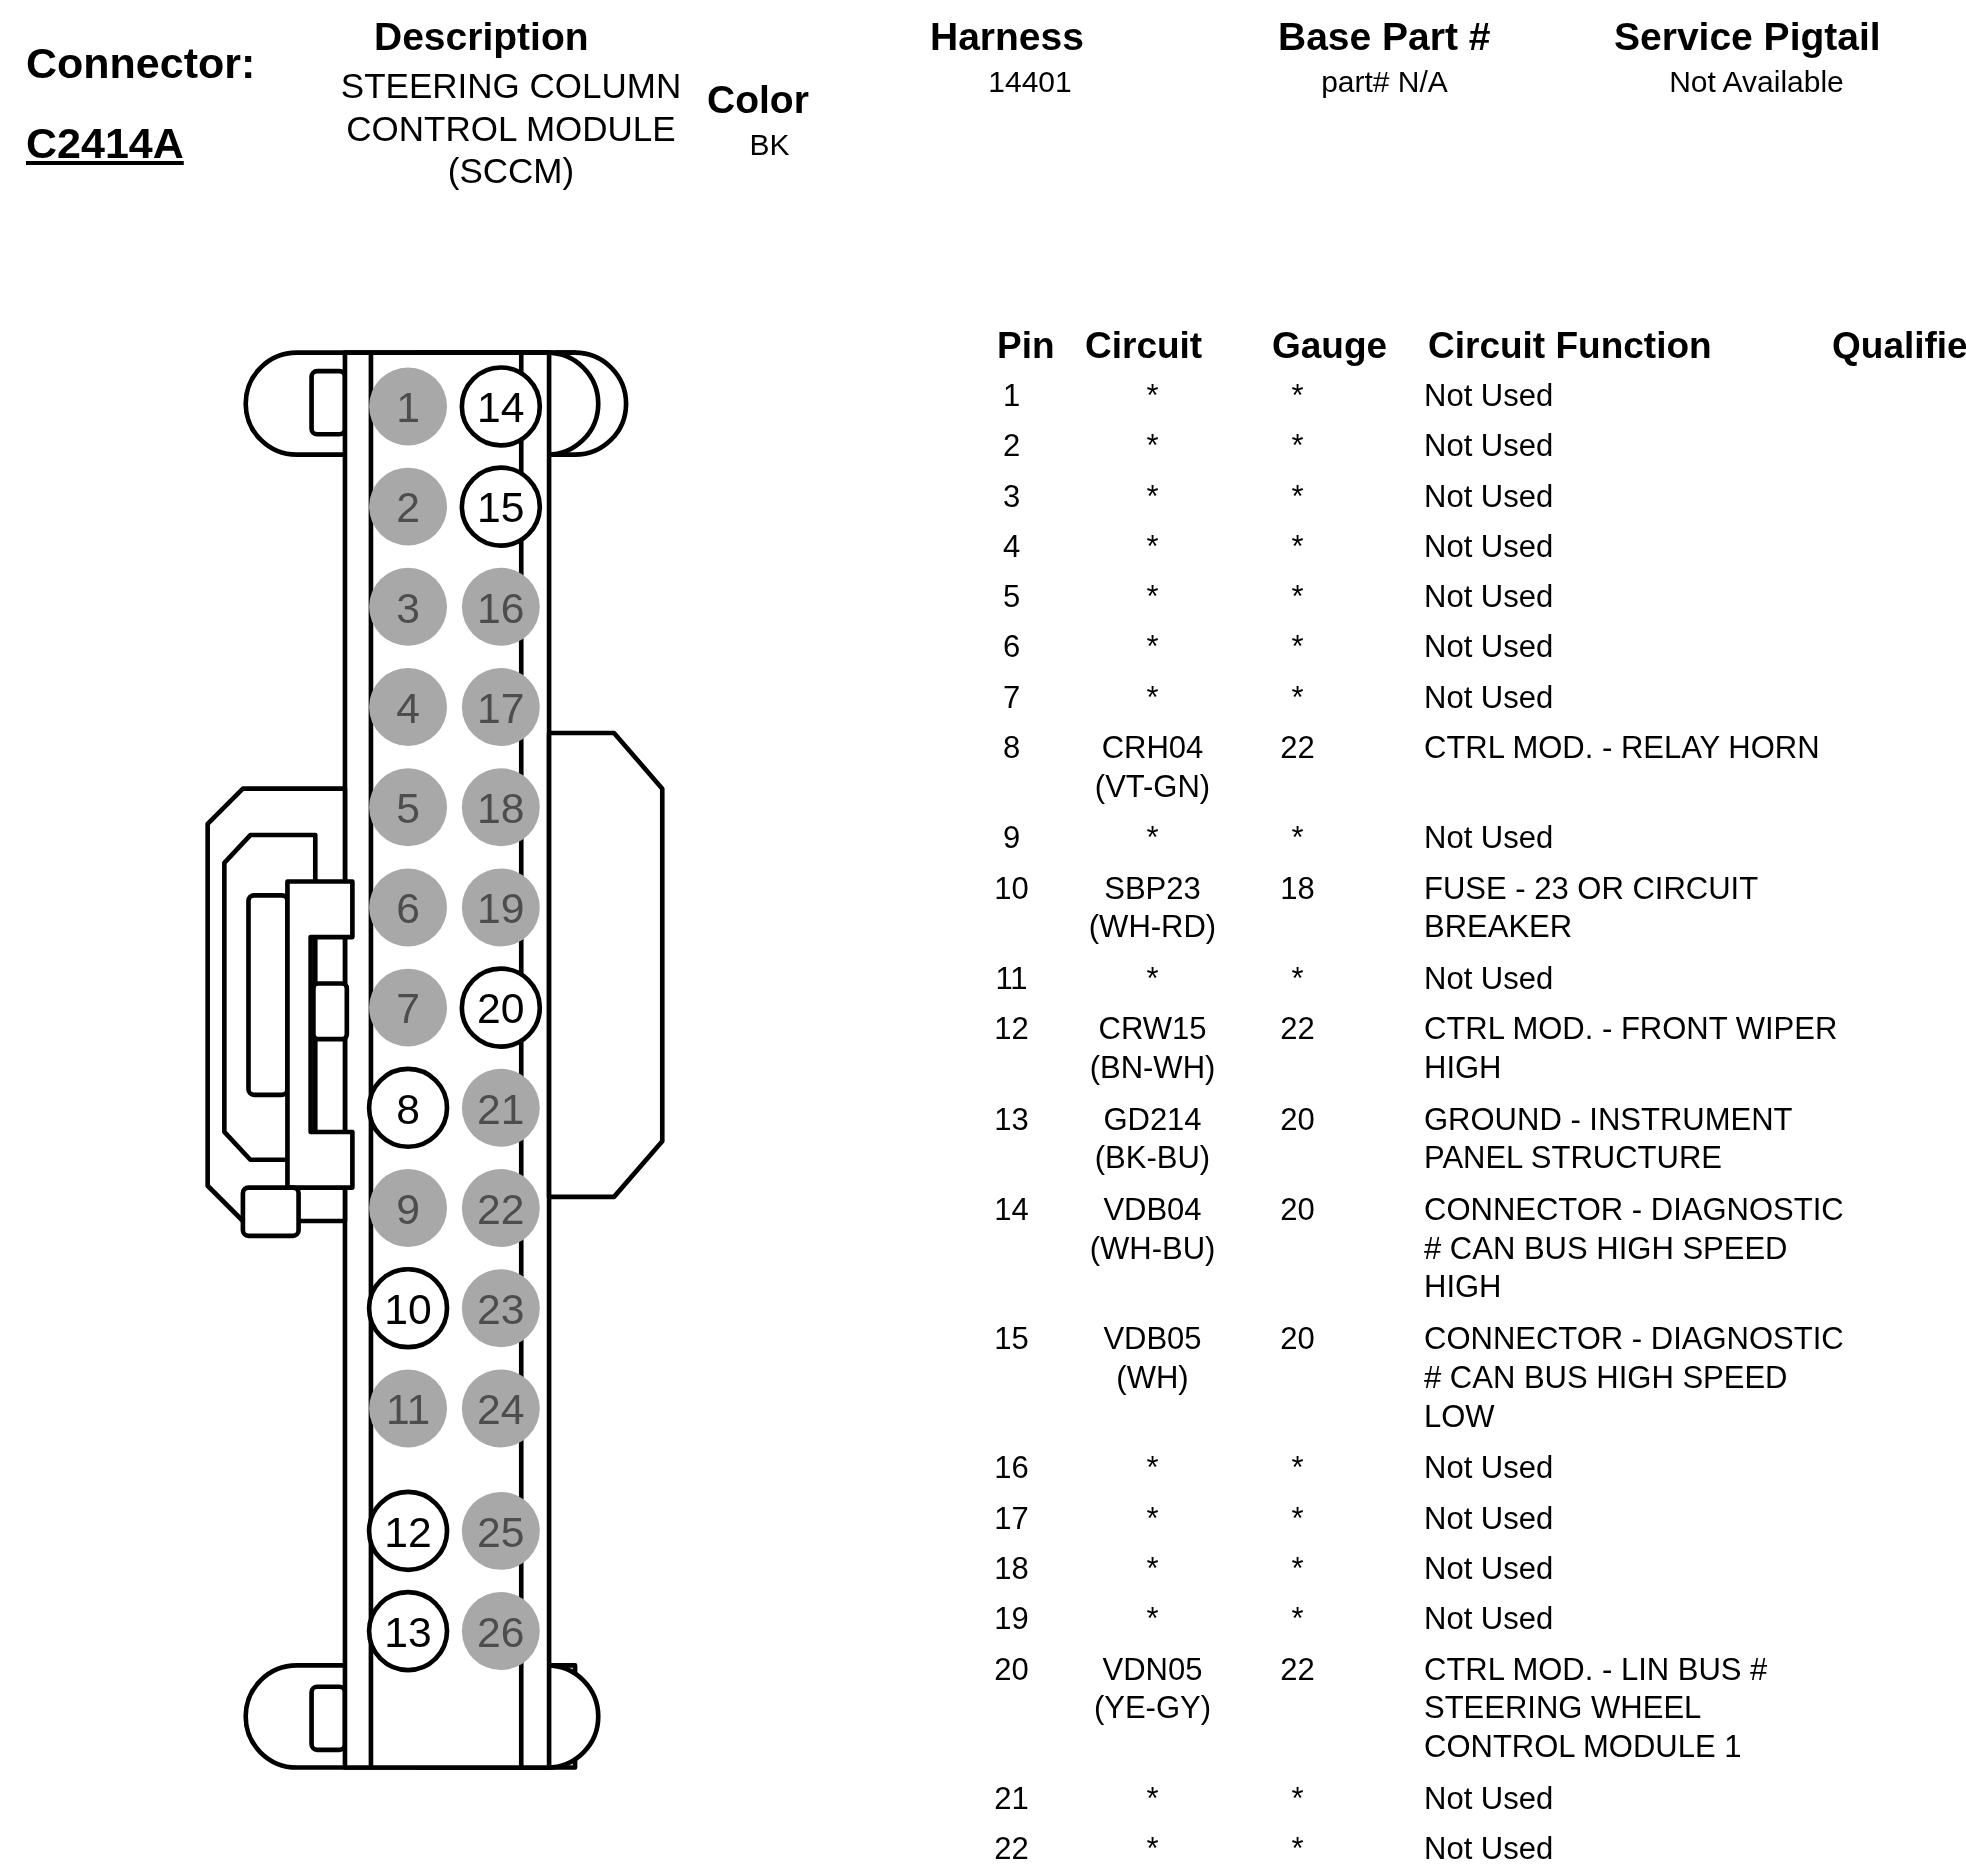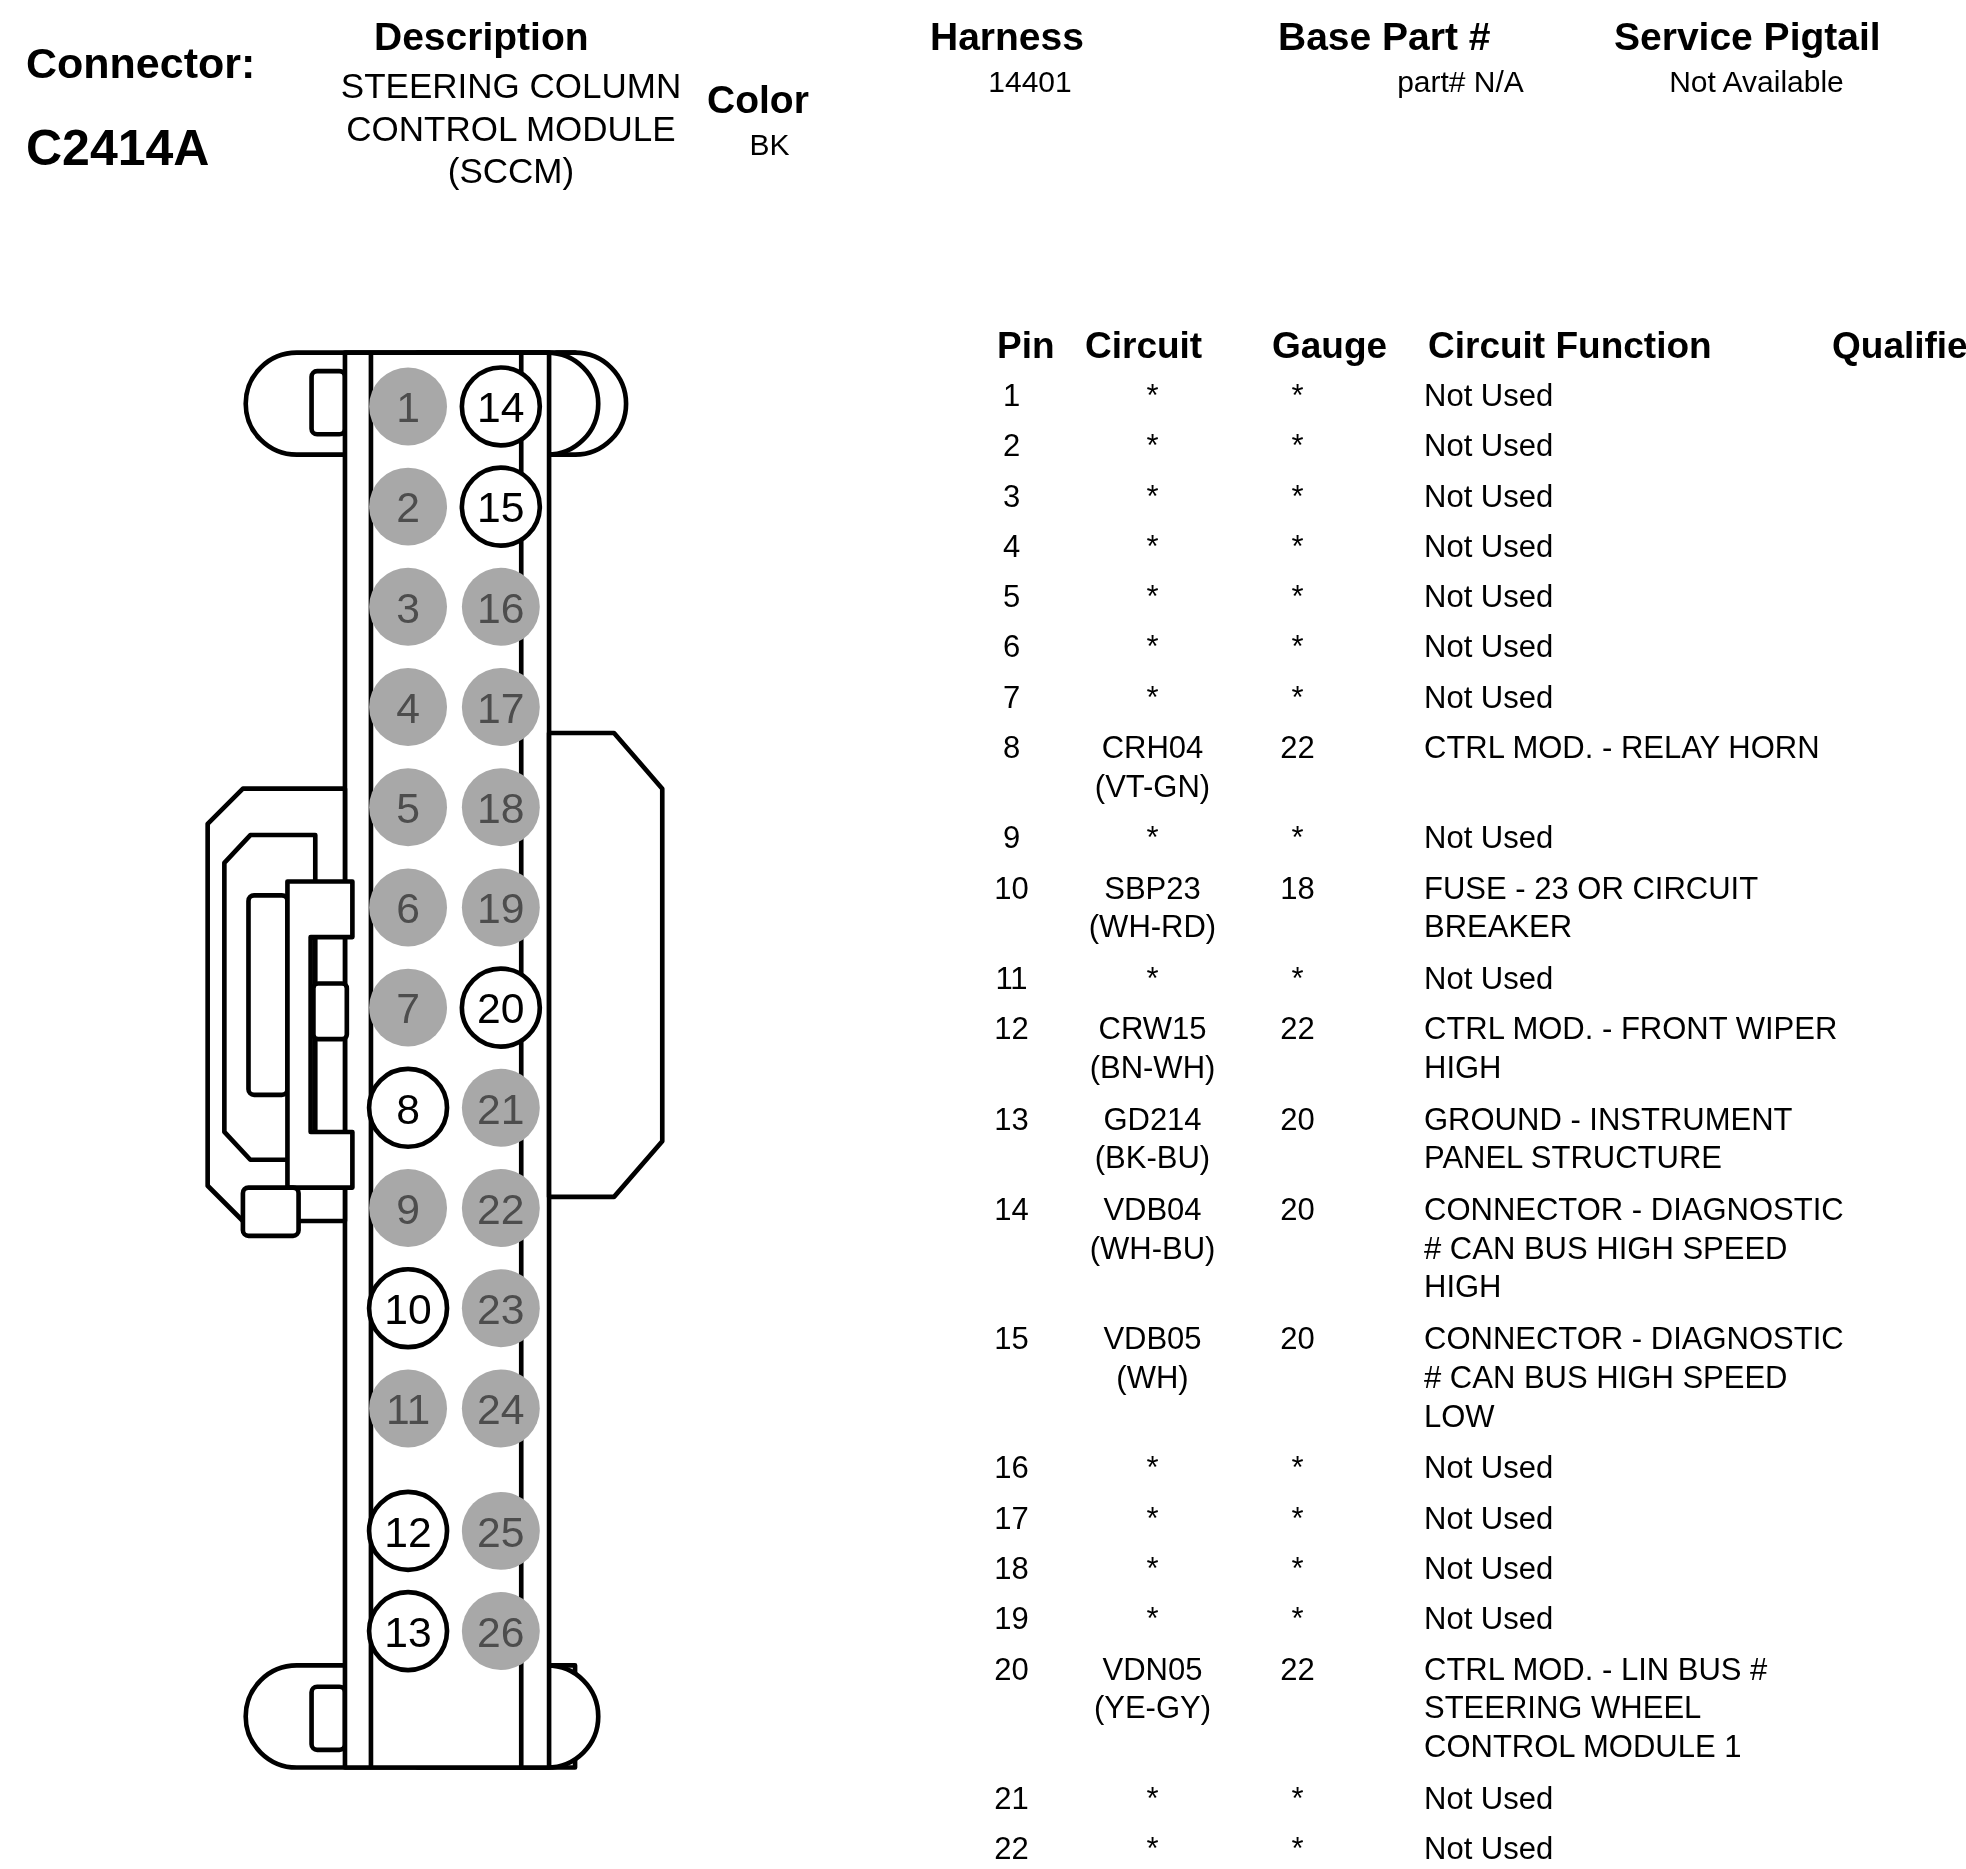--- a/index.html
+++ b/index.html
@@ -38,39 +38,40 @@
   #connector-label {
     left: 26px;
     top: 39px;
     font-size: 43px;
   }
   #connector-id {
     position: absolute;
     left: 26px;
     top: 119px;
     font-weight: bold;
-    font-size: 50px;
+    font-size: 43px;
+    text-decoration: underline;
   }
   #desc-label { left: 362px; top: 15px; margin-left: 12px; }
   #desc-value {
     position: absolute;
     left: 306px;
     top: 65px;
     width: 352px;
     font-size: 35px;
     text-align: center;
     line-height: 1.22;
     margin-left: 29px;
   }
   #color-label { left: 707px; top: 78px; }
   #color-value { left: 714px; top: 128px; width: 111px; }
   #harness-label { left: 930px; top: 15px; }
   #harness-value { left: 942px; top: 65px; width: 176px; }
   #basepart-label { left: 1278px; top: 15px; }
-  #basepart-value { left: 1354px; top: 65px; width: 213px; }
+  #basepart-value { left: 1278px; top: 65px; width: 213px; }
   #pigtail-label { left: 1614px; top: 15px; }
   #pigtail-value { left: 1594px; top: 65px; width: 325px; }
 
   
   #connector-drawing {
     position: absolute;
     left: 139px;
     top: 334px;
     width: 668px;
     height: 1466px;

